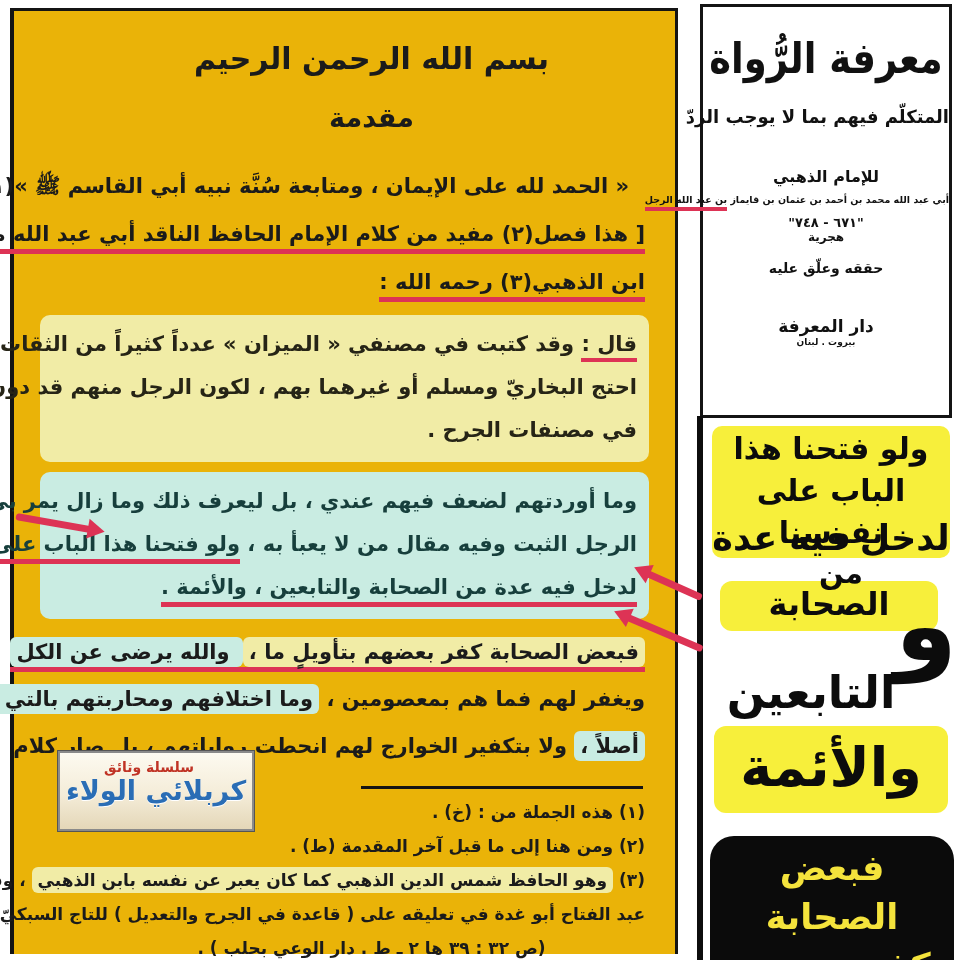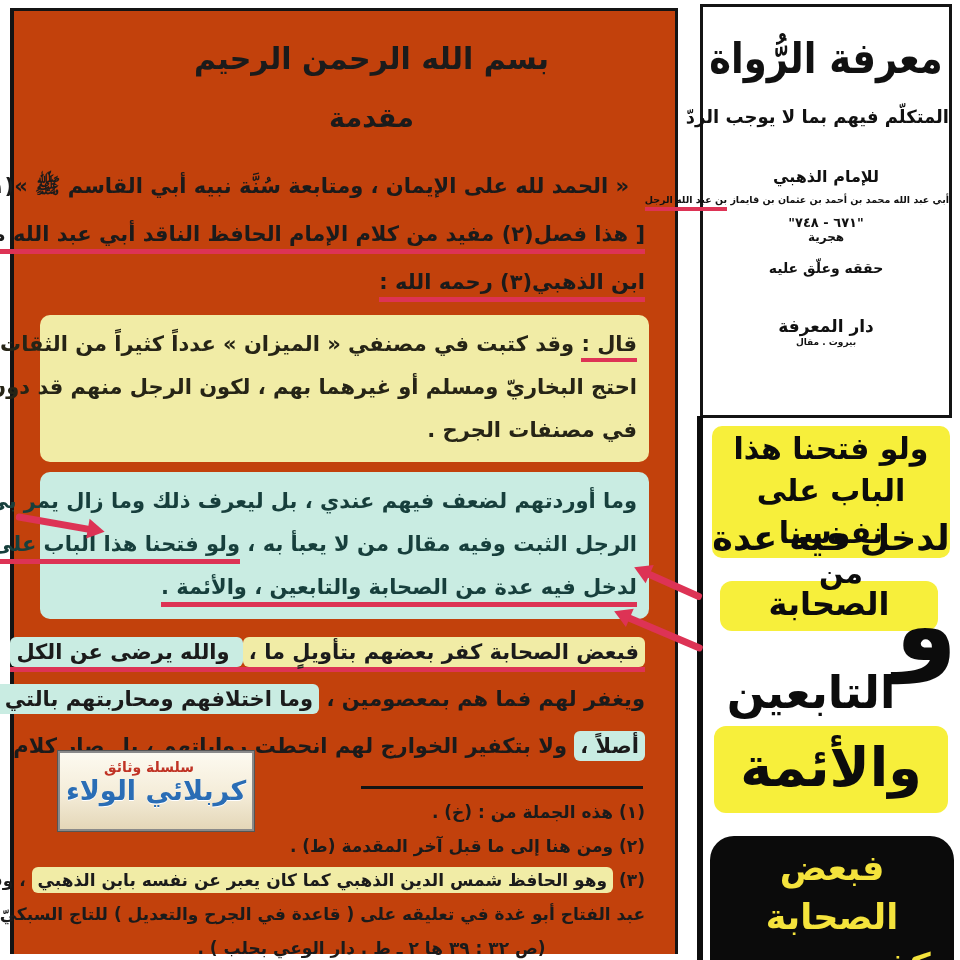--- a/index.html
+++ b/index.html
@@ -5,21 +5,21 @@
   html,body{margin:0;padding:0;}
   body{
     width:960px;height:960px;position:relative;overflow:hidden;
     background:#ffffff;
     font-family:"DejaVu Sans",sans-serif;
     -webkit-font-smoothing:antialiased;
   }
   
   .page{
     position:absolute;left:10px;top:8px;width:668px;height:946px;
-    background:#c2410c;
+    background:#eab308;
     border-left:4px solid #141414;
     border-top:3px solid #141414;
     border-right:3px solid #141414;
     box-sizing:border-box;
     direction:rtl;
     color:#1b1b1b;
   }
   .page-inner{padding:22px 30px 0 24px;}
   .bismillah{
     text-align:center;font-size:30px;font-weight:bold;margin:8px 60px 0 120px;
@@ -202,21 +202,21 @@
 
 <div class="cover">
   <div class="cover-title">معرفة الرُّواة</div>
   <div class="cover-sub">المتكلّم فيهم بما لا يوجب الردّ</div>
   <div class="cover-author-label">للإمام الذهبي</div>
   <div class="cover-author"><span>أبي عبد الله محمد بن أحمد بن عثمان بن قايماز </span><span class="cover-redline">بن عبد الله الرجل</span></div>
   <div class="cover-dates">"٦٧١ - ٧٤٨"</div>
   <div class="cover-dates-unit">هجرية</div>
   <div class="cover-editor-label">حققه وعلّق عليه</div>
   <div class="cover-publisher">دار المعرفة</div>
-  <div class="cover-publisher-sub">بيروت . مقال</div>
+  <div class="cover-publisher-sub">بيروت . لبنان</div>
 </div>
 
 <div class="divider"></div>
 
 <div class="sidecol">
   <div class="side-ybox1">
     <div>ولو فتحنا هذا</div>
     <div>الباب على نفوسنا</div>
   </div>
   <div class="side-w1">لدخل فيه عدة</div>

